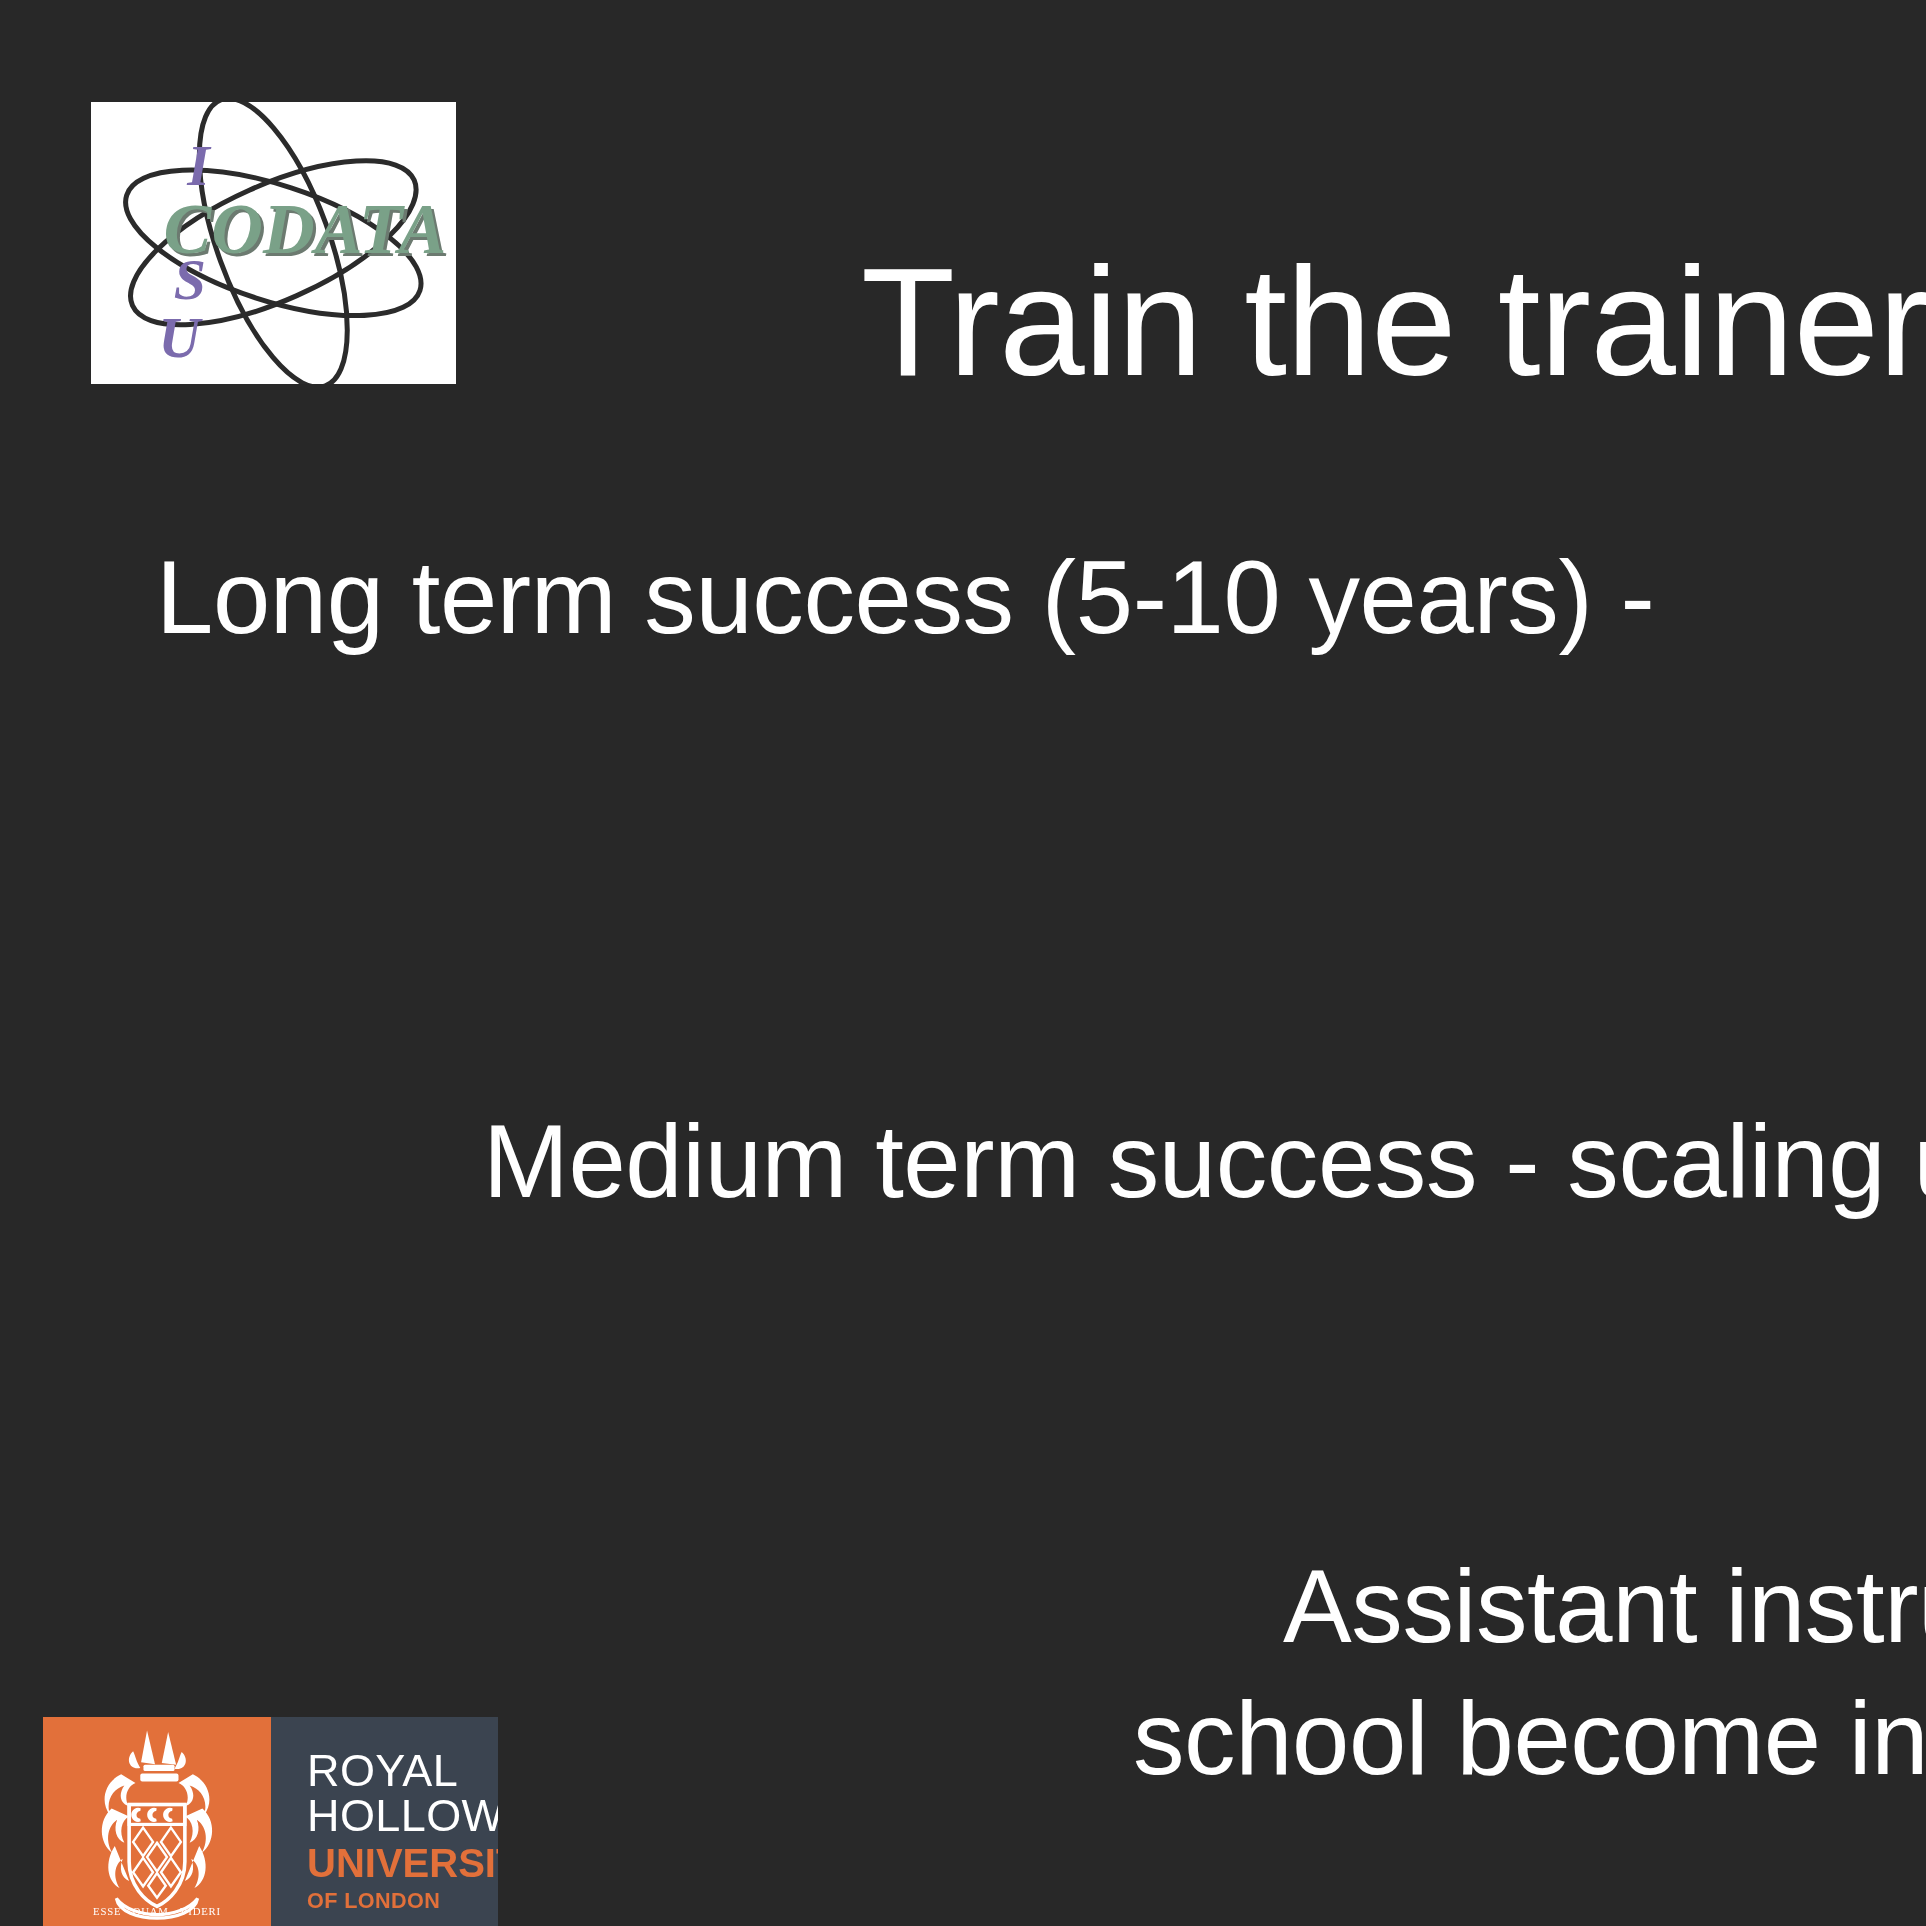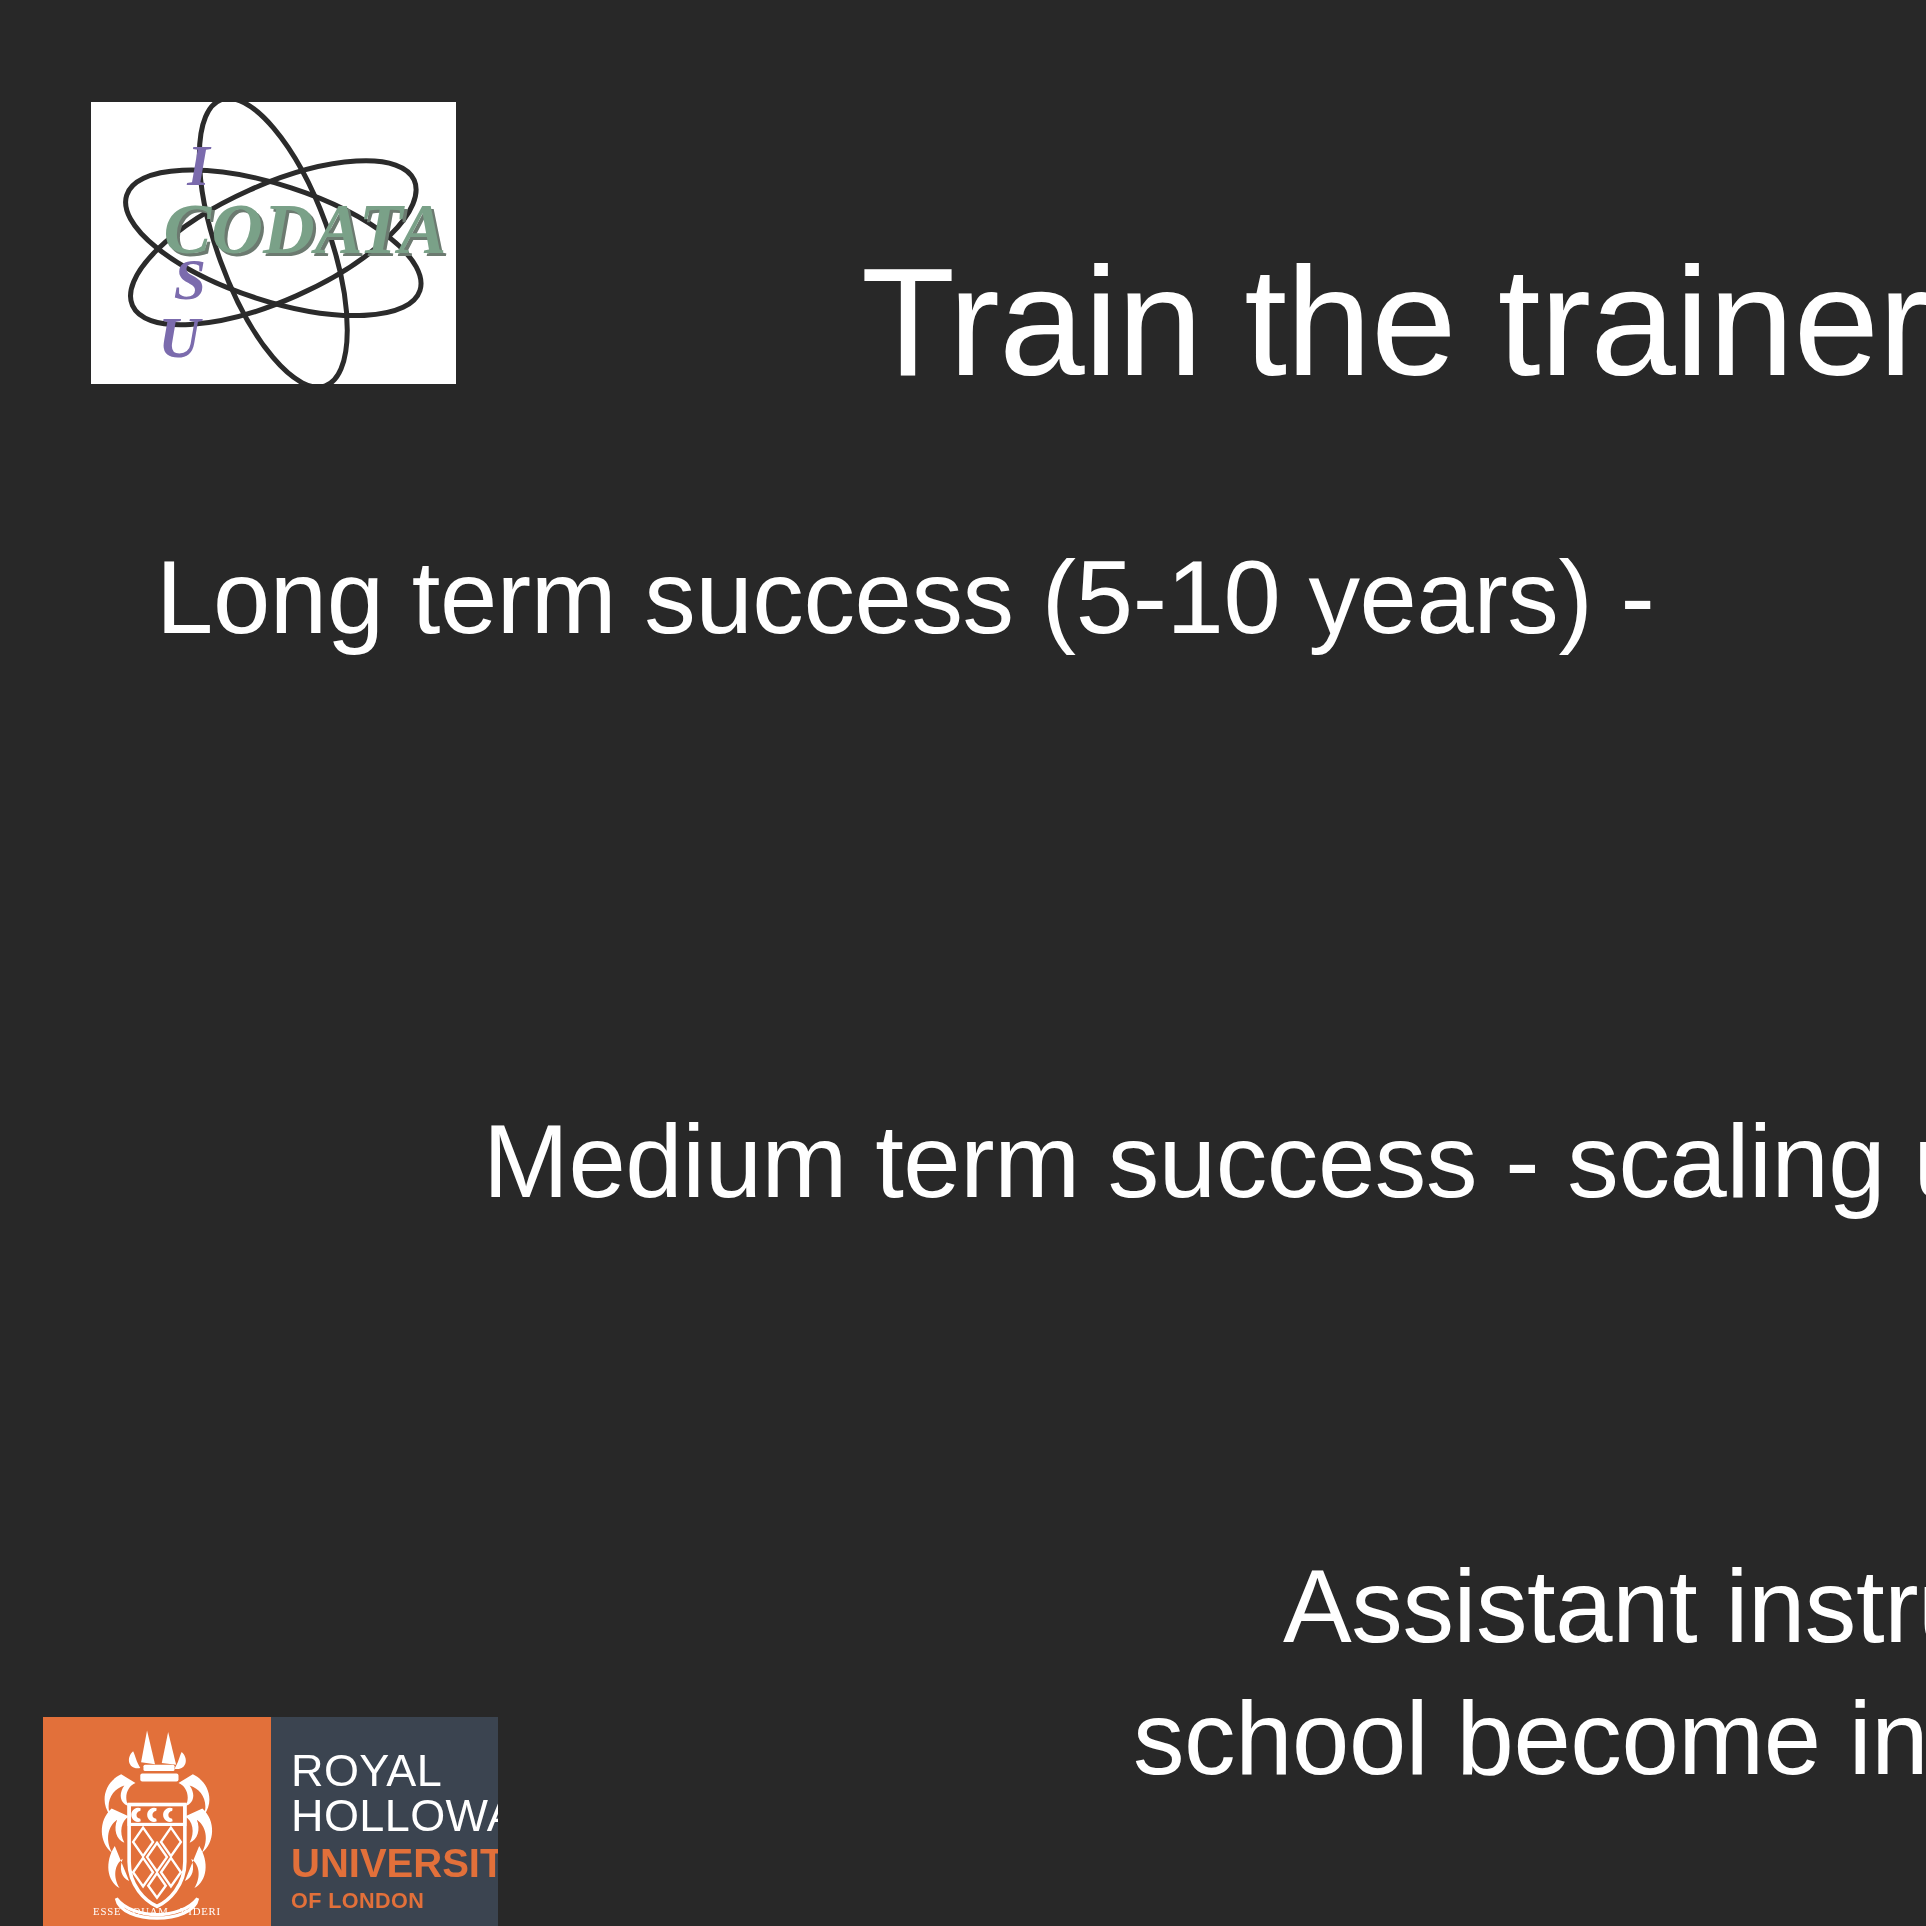--- a/index.html
+++ b/index.html
@@ -97,21 +97,21 @@
     position: relative;
   }
   .rhul-left svg { position:absolute; left:50%; top:50%; transform:translate(-50%,-50%); width: 78%; height: 92%; }
   .rhul-right {
     flex: 1;
     background: #3B4450;
     position: relative;
   }
   .rhul-wordmark {
     position: absolute;
-    left: 20px;
+    left: 36px;
     top: 50%;
     transform: translateY(-50%);
     line-height: 1.0;
   }
   .rhul-wordmark .w1,
   .rhul-wordmark .w2 {
     color: #ffffff;
     font-size: 45px;
     font-weight: 400;
     letter-spacing: 0.4px;

